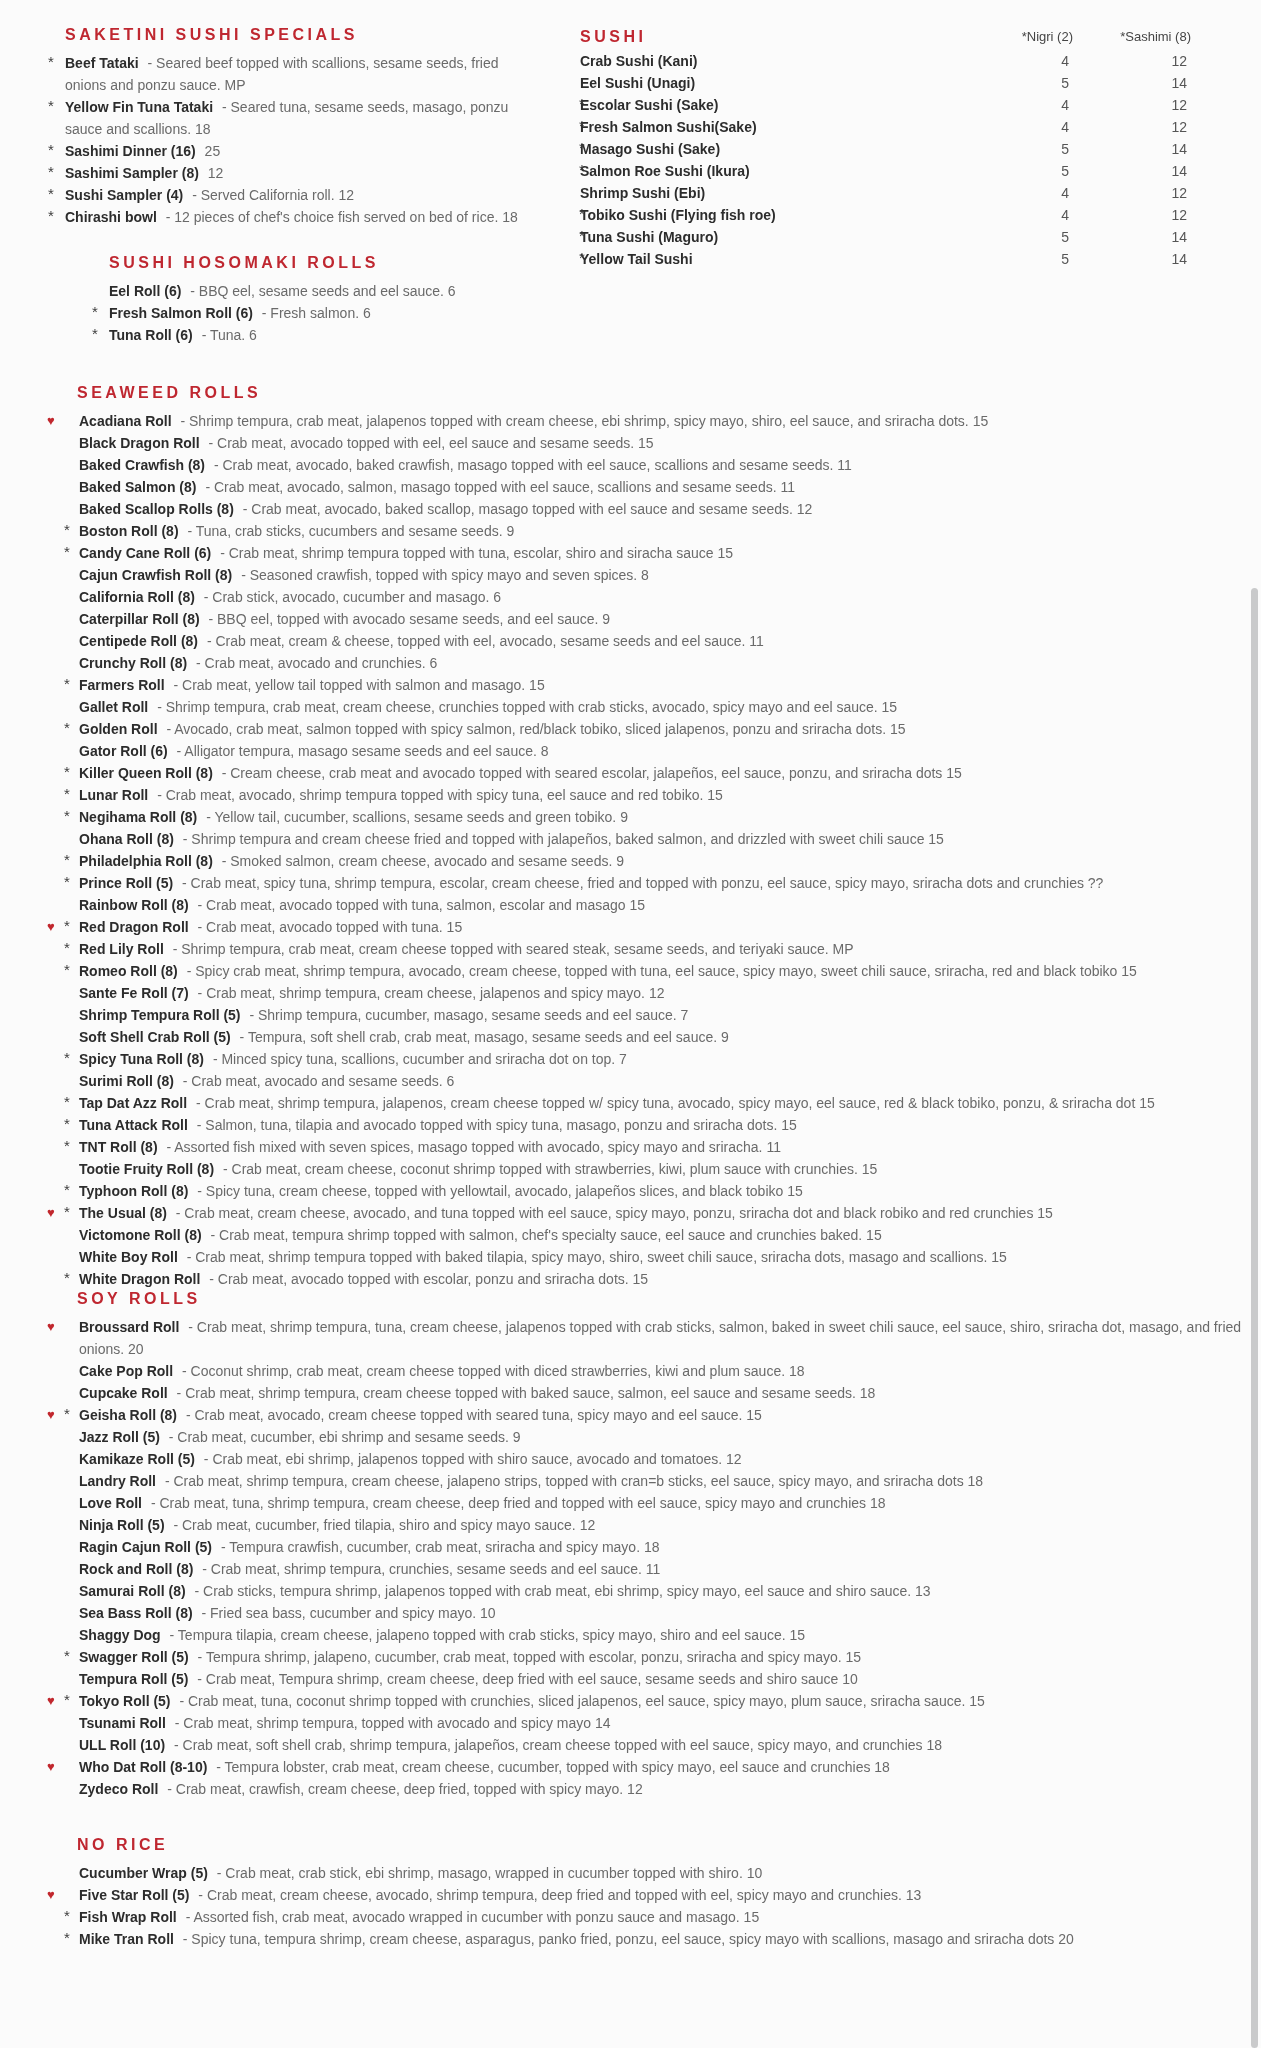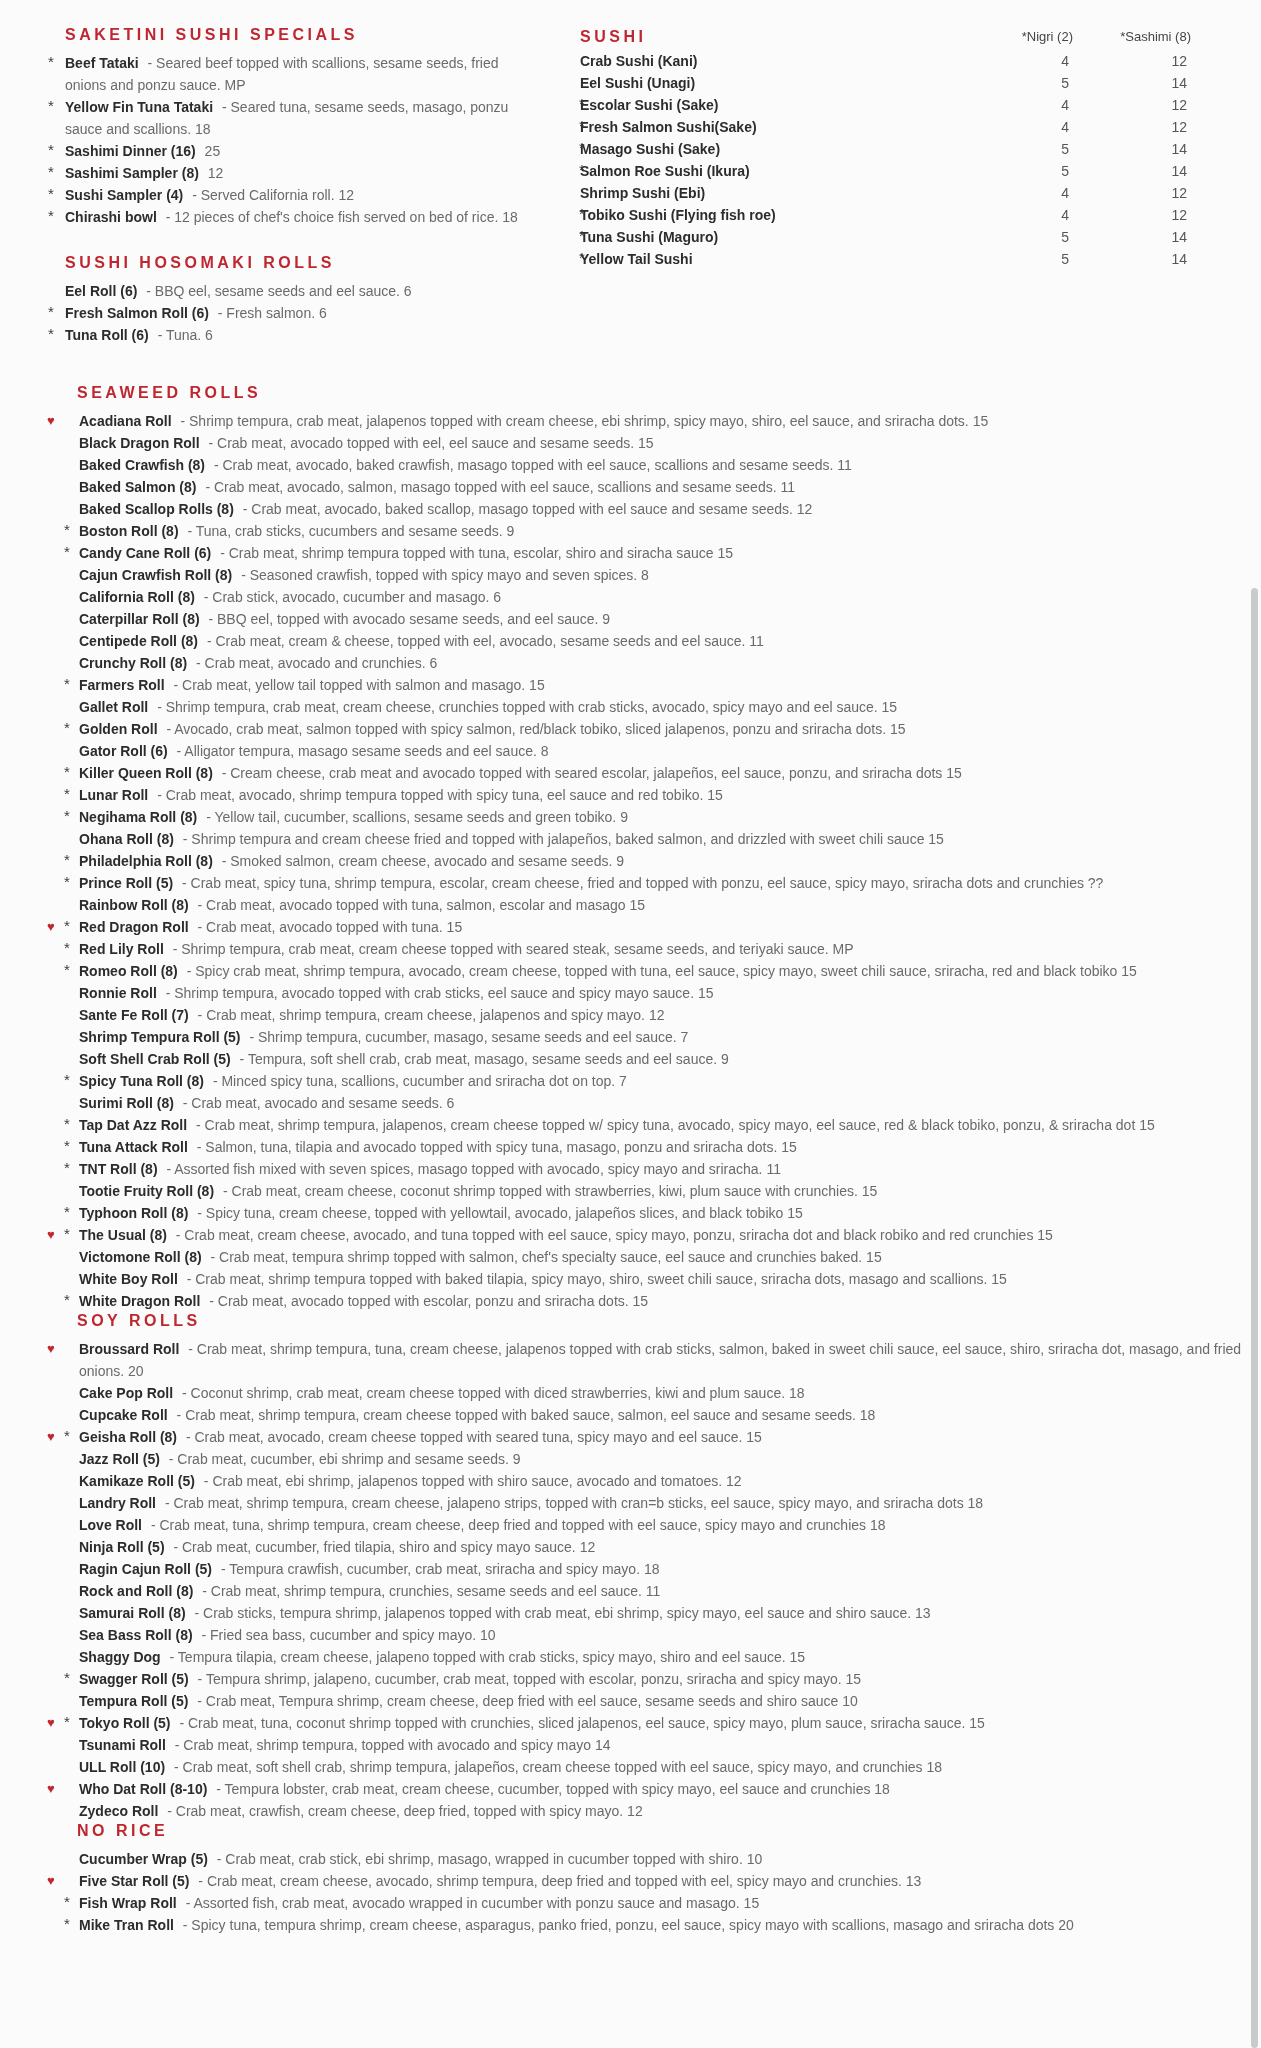--- a/index.html
+++ b/index.html
@@ -39,24 +39,24 @@
     color: #3d3d3d; font-size: 15px;
   }
 
   .tight .item { padding-left: 20px; }
   .tight .mk-star { left: 3px; }
 
   .top-grid { display: flex; align-items: flex-start; }
   .col-left { width: 487px; flex: none; }
   .col-right { flex: 1; padding-left: 28px; padding-right: 52px; }
 
-  .sec-hosomaki { margin-top: 26px; }
+  .sec-hosomaki { margin-top: 26px; margin-left: 44px; }
   .sec-wide { margin-top: 38px; }
   .sec-soy { }
-  .sec-norice { }
+  .sec-norice { margin-top: 36px; }
 
   .srow {
     display: grid;
     grid-template-columns: 1fr 90px 118px;
     align-items: end;
     line-height: 22px;
     font-size: 14px;
   }
   .shead { margin-bottom: 2px; }
   .shead .sec-h { margin: 0 0 0 20px; }
@@ -445,26 +445,20 @@
           <span class="ds">- Shrimp tempura, crab meat, cream cheese topped with seared steak, sesame seeds, and teriyaki sauce.  MP</span>
         </div>
 
         <div class="item">
           <span class="mk-heart"></span>
           <span class="mk-star">*</span>
           <span class="nm">Romeo Roll (8)</span>
           <span class="ds">- Spicy crab meat, shrimp tempura, avocado, cream cheese, topped with tuna, eel sauce, spicy mayo, sweet chili sauce, sriracha, red and black tobiko  15</span>
         </div>
 
-        <div class="item">
-          <span class="mk-heart"></span>
-          <span class="mk-star"></span>
-          <span class="nm">Ronnie Roll</span>
-          <span class="ds">- Shrimp tempura, avocado topped with crab sticks, eel sauce and spicy mayo sauce.  15</span>
-        </div>
 
         <div class="item">
           <span class="mk-heart"></span>
           <span class="mk-star"></span>
           <span class="nm">Sante Fe Roll (7)</span>
           <span class="ds">- Crab meat, shrimp tempura, cream cheese, jalapenos and spicy mayo.  12</span>
         </div>
 
         <div class="item">
           <span class="mk-heart"></span>

